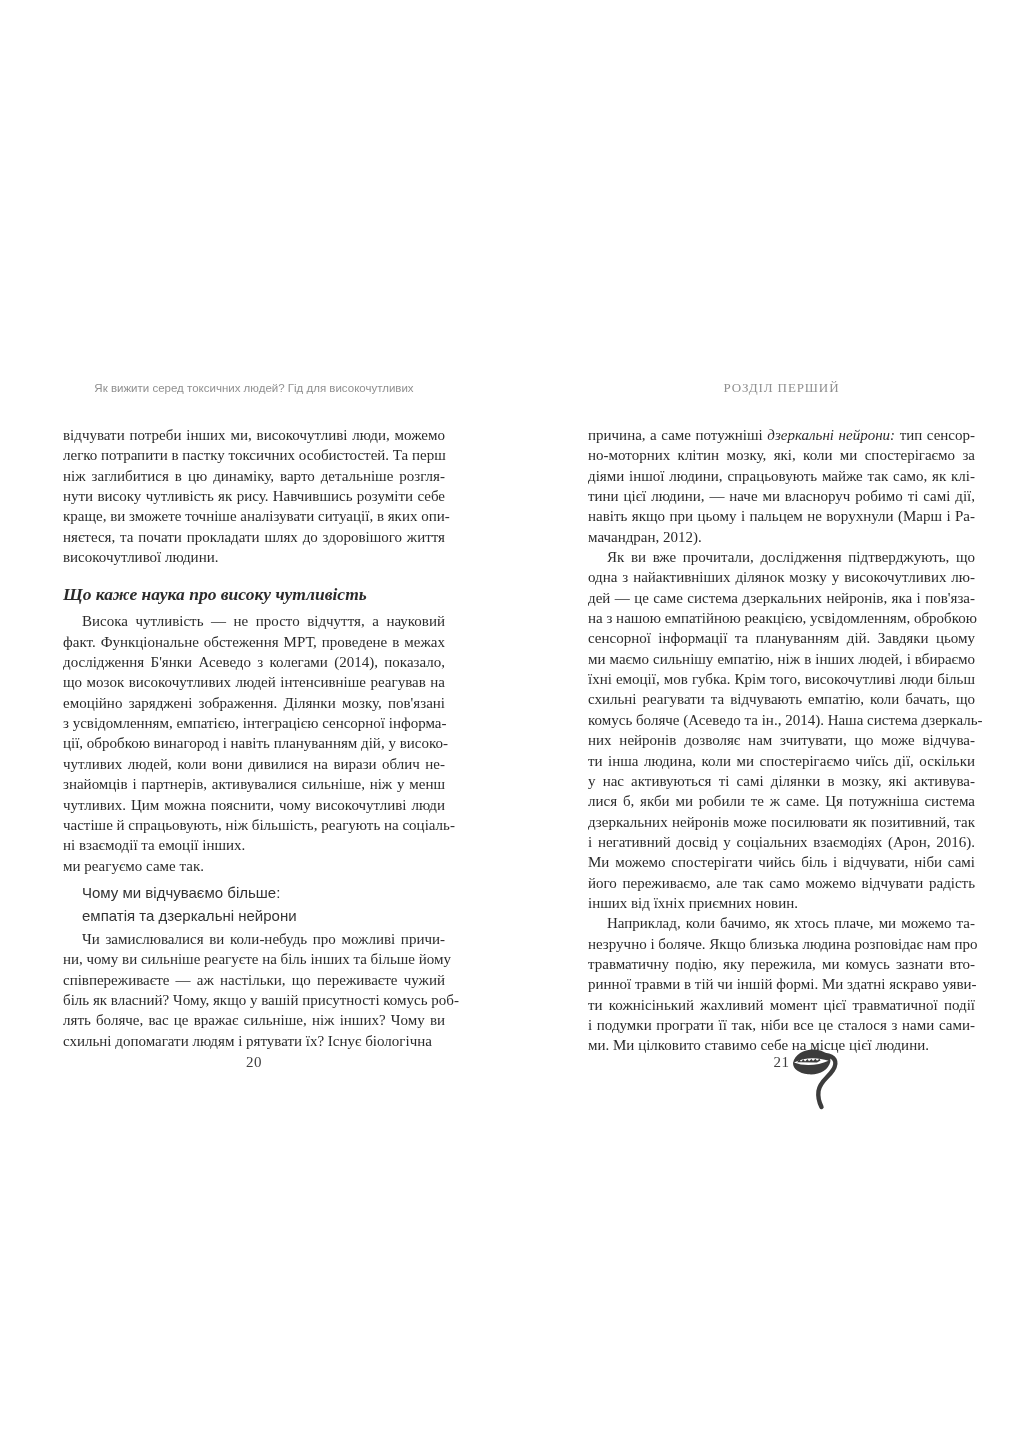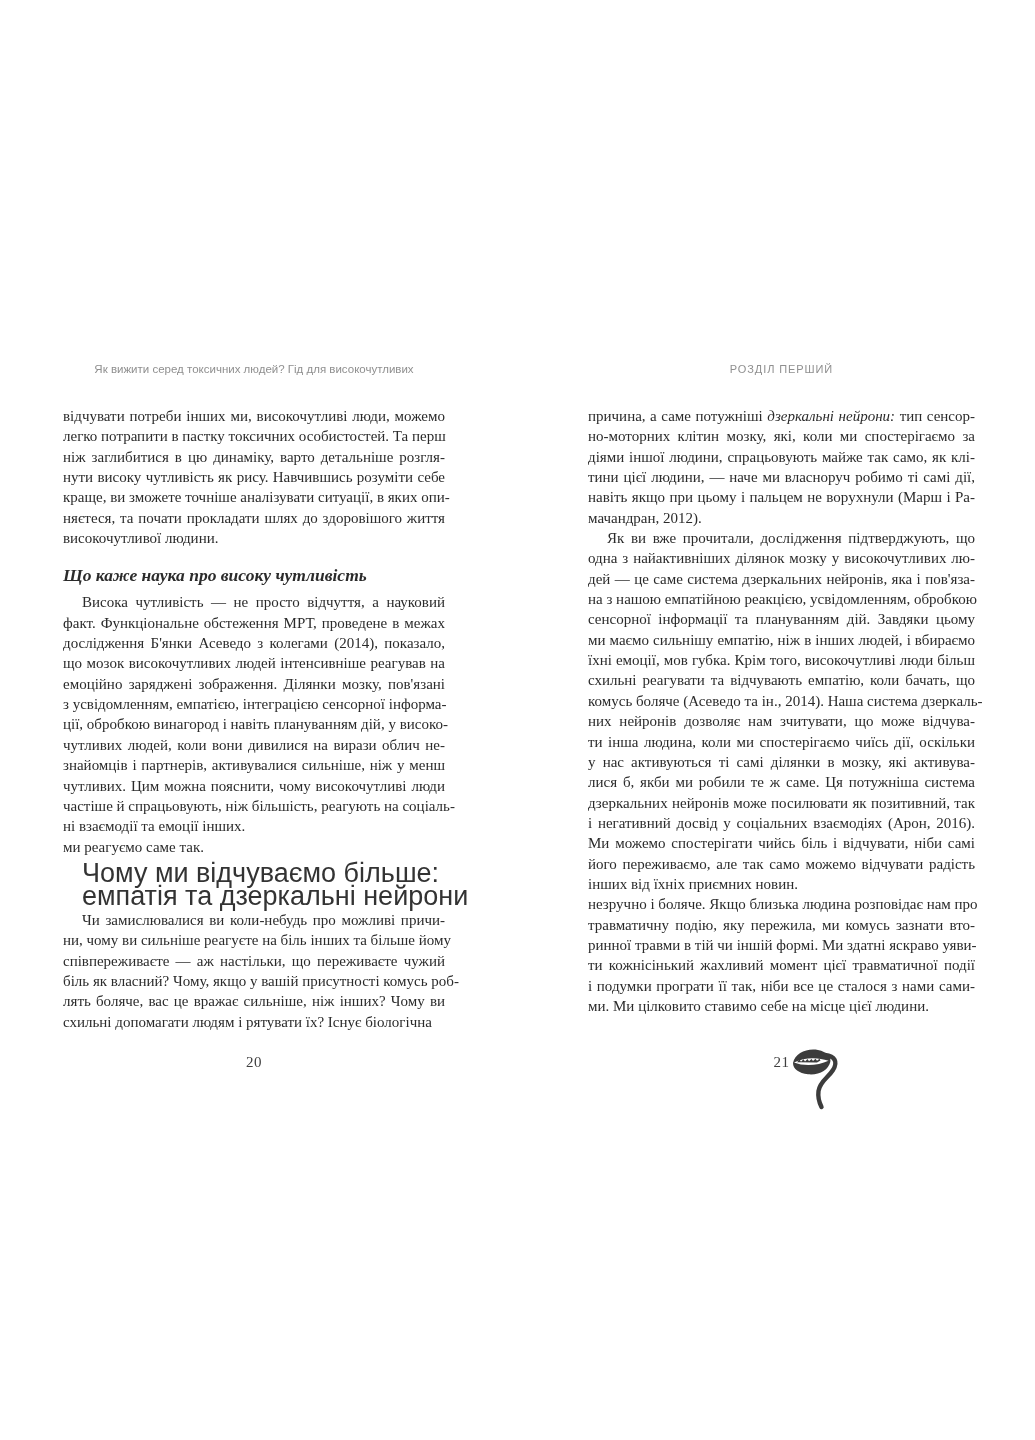--- a/index.html
+++ b/index.html
@@ -15,22 +15,23 @@
   .page { position: absolute; top: 362px; }
   .page--left  { left: 63px;  width: 382px; }
   .page--right { left: 588px; width: 387px; }
 
   .running-head {
     height: 14px; line-height: 14px;
     text-align: center;
     font-family: "Liberation Sans", sans-serif;
     font-size: 11.5px;
     color: #8f8f8f;
+    margin-top: 19px;
   }
-  .running-head--caps { font-size: 11px; letter-spacing: 0.9px; }
+  .running-head--caps { font-size: 13px; letter-spacing: 0.9px; font-family: Liberation Serif, serif; }
 
   .page-content { margin-top: 30px; font-size: 15px; line-height: 20.35px; }
 
   .line {
     white-space: nowrap;
     text-align: justify;
     text-align-last: justify;
   }
   .line--last { text-align-last: left; }
   .line--indent { text-indent: 19px; }
@@ -43,21 +44,21 @@
     font-weight: bold;
     line-height: 23px;
     font-style: italic;
   }
   .block-heading .line { text-align: left; text-align-last: left; white-space: nowrap; }
 
   .block-subheading {
     margin: 5px 0 2px 0;
     padding-left: 19px;
     font-family: "Liberation Sans", sans-serif;
-    font-size: 27px;
+    font-size: 15px;
     line-height: 23px;
     color: #333333;
   }
   .block-subheading .line { text-align: left; text-align-last: left; white-space: nowrap; }
 
   .folio {
     position: absolute;
     top: 692px;
     left: 0; width: 100%;
     text-align: center;
@@ -154,20 +155,21 @@
           <div class="line">ти інша людина, коли ми спостерігаємо чиїсь дії, оскільки</div>
           <div class="line">у нас активуються ті самі ділянки в мозку, які активува-</div>
           <div class="line">лися б, якби ми робили те ж саме. Ця потужніша система</div>
           <div class="line">дзеркальних нейронів може посилювати як позитивний, так</div>
           <div class="line">і негативний досвід у соціальних взаємодіях (Арон, 2016).</div>
           <div class="line">Ми можемо спостерігати чийсь біль і відчувати, ніби самі</div>
           <div class="line">його переживаємо, але так само можемо відчувати радість</div>
           <div class="line line--last">інших від їхніх приємних новин.</div>
         </div>
         <div class="block block-paragraph">
+          <div class="line line--indent">Наприклад, коли бачимо, як хтось плаче, ми можемо та-</div>
           <div class="line">незручно і боляче. Якщо близька людина розповідає нам про</div>
           <div class="line">травматичну подію, яку пережила, ми комусь зазнати вто-</div>
           <div class="line">ринної травми в тій чи іншій формі. Ми здатні яскраво уяви-</div>
           <div class="line">ти кожнісінький жахливий момент цієї травматичної події</div>
           <div class="line">і подумки програти її так, ніби все це сталося з нами сами-</div>
           <div class="line line--last">ми. Ми цілковито ставимо себе на місце цієї людини.</div>
         </div>
       </div>
     <div class="folio">
       <span>21</span>

